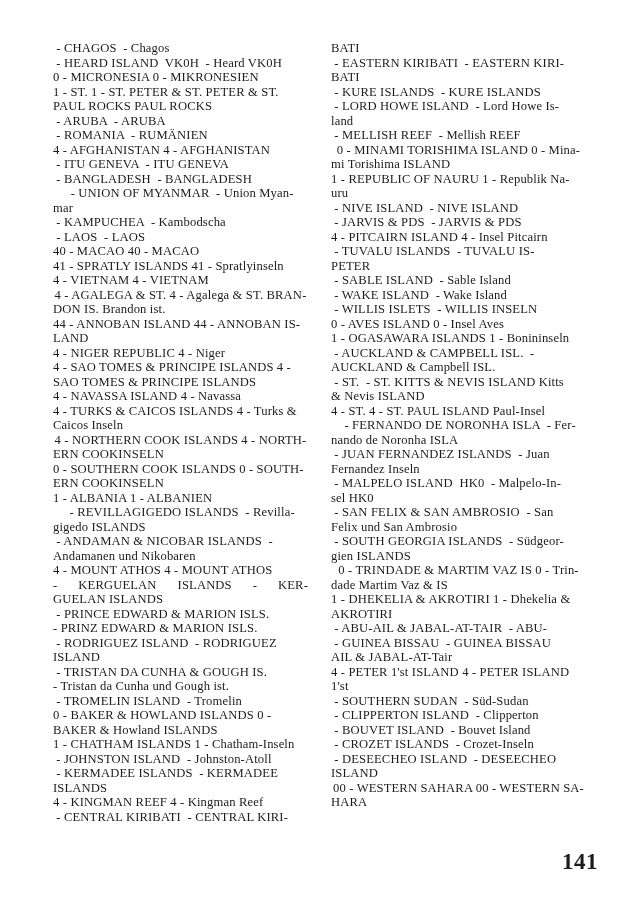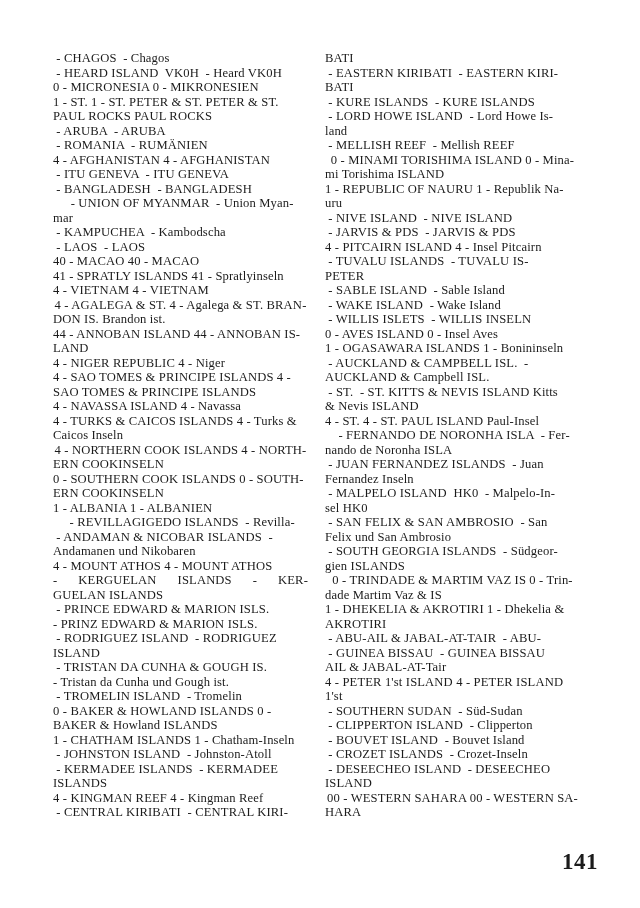--- a/index.html
+++ b/index.html
@@ -12,24 +12,24 @@
     width: 640px;
     height: 908px;
     margin: 0 auto;
     background: #ffffff;
     color: #1b1b1b;
     font-family: "Liberation Serif", "DejaVu Serif", serif;
     overflow: hidden;
   }
   .columns {
     position: absolute;
-    top: 51px;
+    top: 41px;
     left: 53px;
     display: flex;
-    gap: 17px;
+    gap: 23px;
   }
   .col {
     width: 255px;
   }
   .line {
     white-space: pre;
     font-size: 12.6px;
     line-height: 14.5px;
     height: 14.5px;
     letter-spacing: 0.15px;
@@ -88,20 +88,21 @@
         <div class="line">SAO TOMES &amp; PRINCIPE ISLANDS</div>
         <div class="line">4 - NAVASSA ISLAND 4 - Navassa</div>
         <div class="line">4 - TURKS &amp; CAICOS ISLANDS 4 - Turks &amp;</div>
         <div class="line">Caicos Inseln</div>
         <div class="line dashend"><span>4 - NORTHERN COOK ISLANDS 4 - NORTH</span><span>-</span></div>
         <div class="line">ERN COOKINSELN</div>
         <div class="line">0 - SOUTHERN COOK ISLANDS 0 - SOUTH-</div>
         <div class="line">ERN COOKINSELN</div>
         <div class="line">1 - ALBANIA 1 - ALBANIEN</div>
         <div class="line dashend"><span> - REVILLAGIGEDO ISLANDS  - Revilla</span><span>-</span></div>
+        <div class="line">gigedo ISLANDS</div>
         <div class="line"> - ANDAMAN &amp; NICOBAR ISLANDS  -</div>
         <div class="line">Andamanen und Nikobaren</div>
         <div class="line">4 - MOUNT ATHOS 4 - MOUNT ATHOS</div>
         <div class="line spread">- KERGUELAN ISLANDS - KER-</div>
         <div class="line">GUELAN ISLANDS</div>
         <div class="line"> - PRINCE EDWARD &amp; MARION ISLS.</div>
         <div class="line">- PRINZ EDWARD &amp; MARION ISLS.</div>
         <div class="line"> - RODRIGUEZ ISLAND  - RODRIGUEZ</div>
         <div class="line">ISLAND</div>
         <div class="line"> - TRISTAN DA CUNHA &amp; GOUGH IS.</div>

